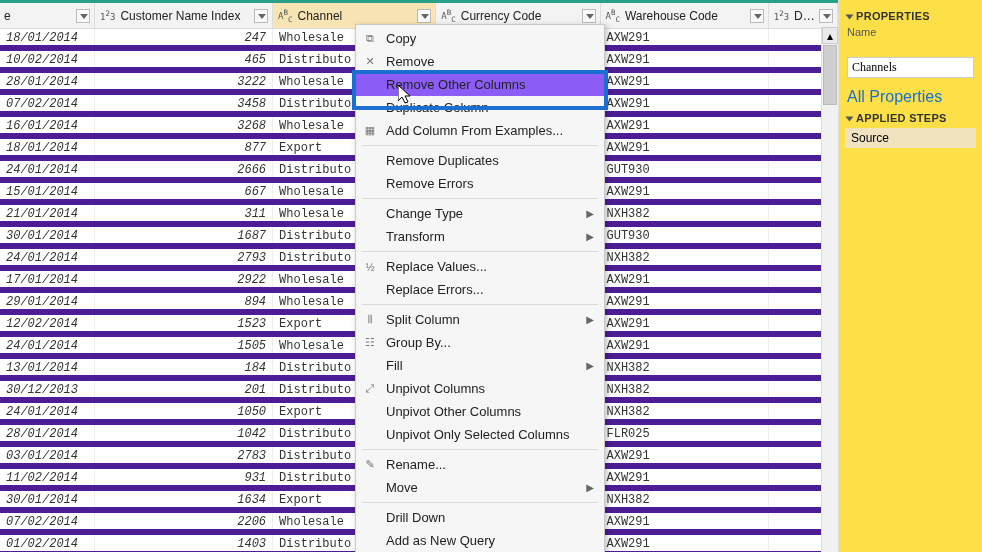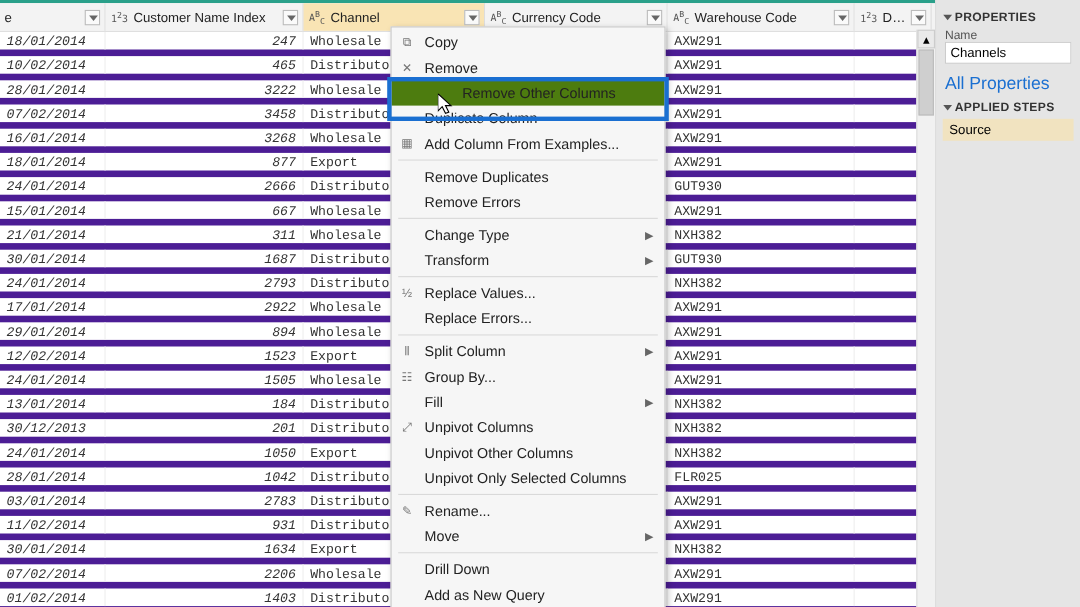--- a/index.html
+++ b/index.html
@@ -102,42 +102,42 @@
   .ctx-item {
     display:flex;
     align-items:center;
     padding: 3px 10px 3px 4px;
     font-size: 13px;
     color: #222;
     gap: 6px;
     height: 23px;
   }
   .ctx-item .ico { width:20px; text-align:center; color:#777; font-size:11px;}
-  .ctx-item.hover { background:#4d7c0f;justify-content:center;}
+  .ctx-item.hover { background:#8b5cf6;}
   .ctx-sep { height:1px; background:#d9d9d9; margin:3px 6px;}
   .ctx-sub { margin-left:auto; color:#666; font-size:10px;}
   .highlight-box {
     position:absolute;
     left:352px; top:70px;
     width: 256px; height: 40px;
     border: 4px solid #1a6fd1;
     z-index: 30;
     pointer-events:none;
   }
   .cursor {
     position:absolute;
     left:398px; top:85px;
     z-index:40;
     pointer-events:none;
   }
   
   .side {
-    width: 132px;
+    width: 144px;
     border-left: 1px solid #ddd;
-    background: #e5e5e5;
+    background: #fde047;
     padding: 4px 8px;
     font-size: 12px;
   }
   .side h4 {
     font-size: 11px;
     font-weight: 700;
     color: #333;
     margin: 6px 0 4px;
     letter-spacing: 0.3px;
   }
@@ -150,21 +150,22 @@
     transform: rotate(90deg);
     margin-right:4px;
     vertical-align: middle;
   }
   .side label { font-size:11px; color:#555; display:block;}
   .side input {
     width:100%;
     border:1px solid #ccc;
     padding:2px 4px;
     font-size:12px;
-    margin:0 0 6px;
+    margin:19px 0 6px;
+    font-family:Liberation Serif, serif;
   }
   .side .link { color:#1a6fd1; font-size:16px; margin-top:4px; cursor:pointer;}
   .step {
     background:#f1e3c0;
     padding:3px 6px;
     margin:4px -2px;
     font-size:12px;
   }
   
   .vscroll {

